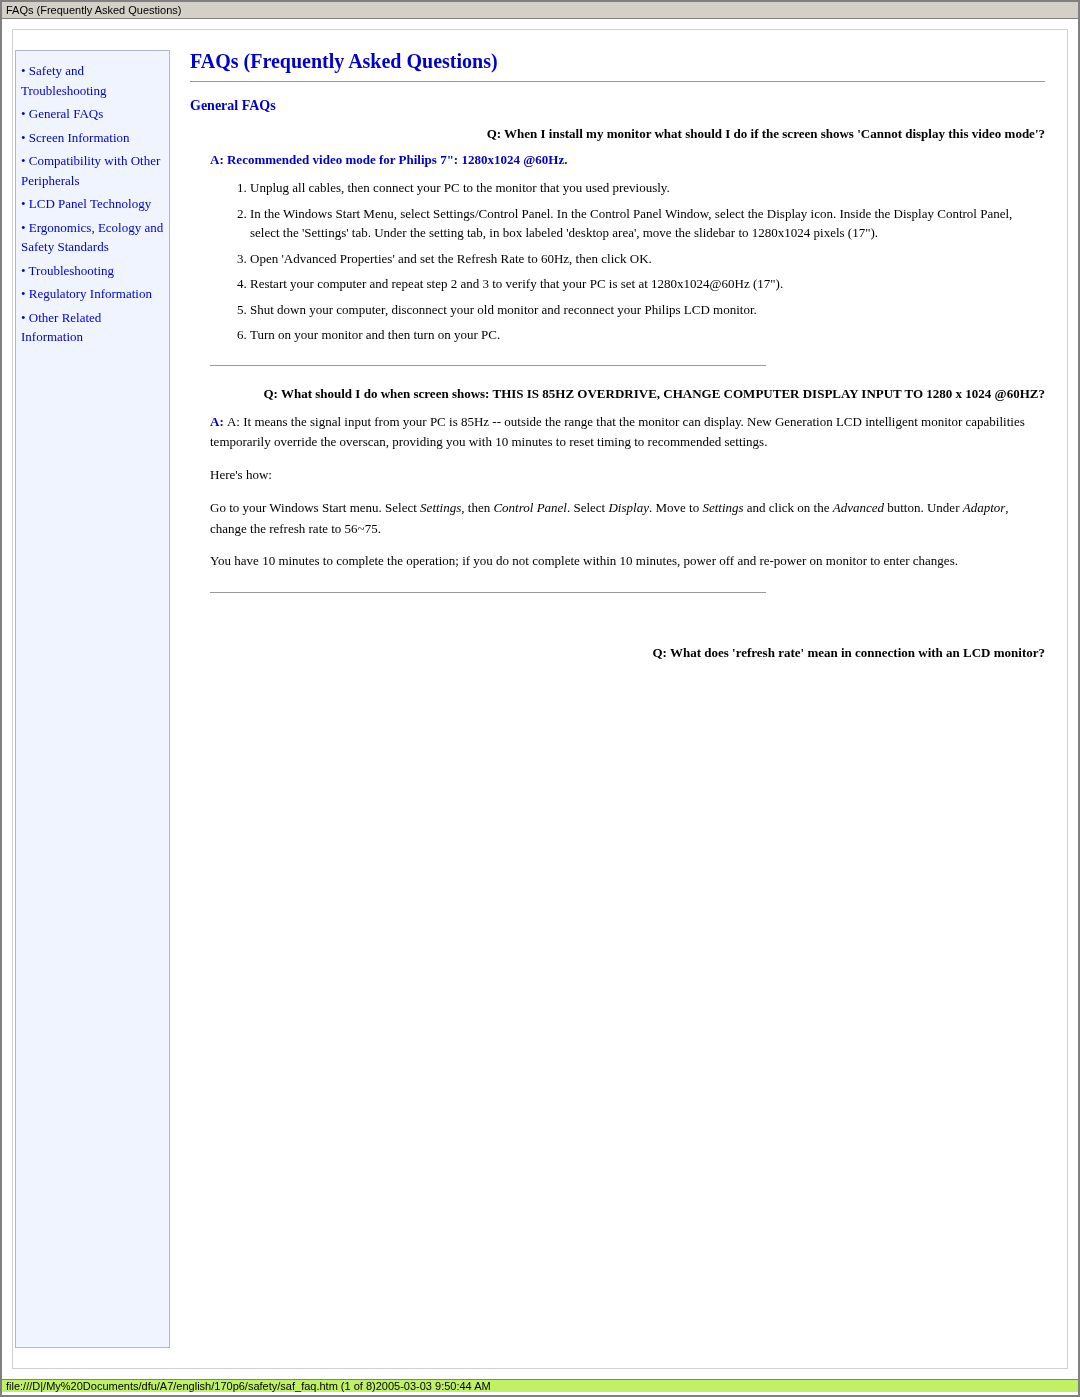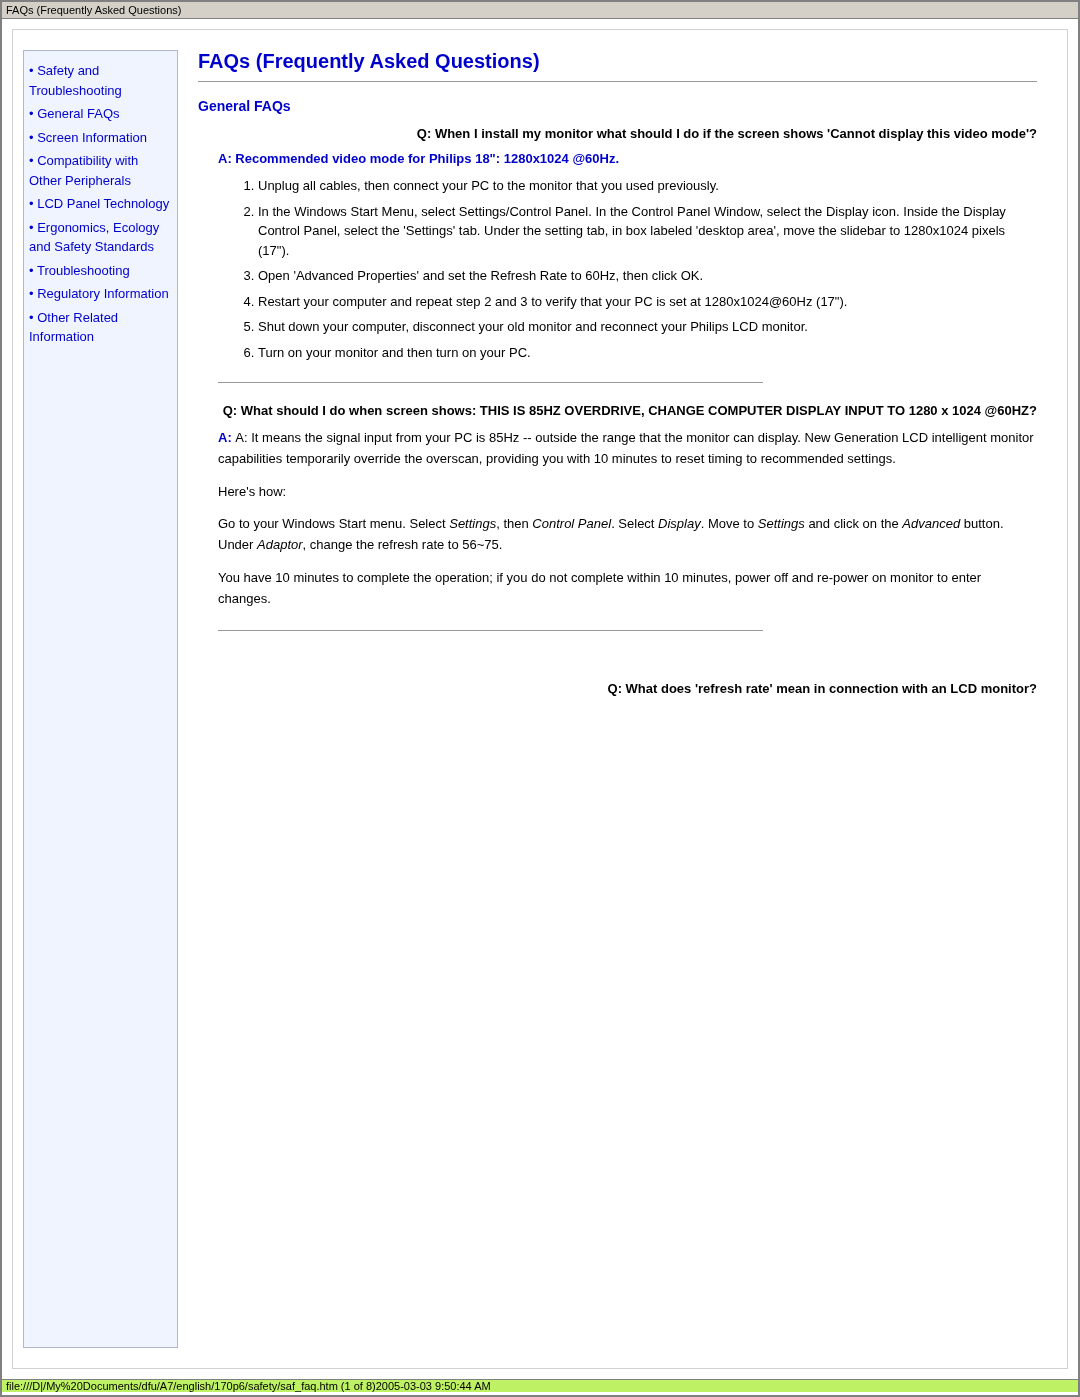--- a/index.html
+++ b/index.html
@@ -17,25 +17,26 @@
     }
     .title-bar {
       background: #d4d0c8;
       border-bottom: 1px solid #808080;
       padding: 2px 4px;
       font-size: 11px;
       color: #000;
     }
     .content-area {
       display: flex;
-      padding: 20px 10px;
+      padding: 20px 2px;
       background: #fff;
       border: 1px solid #d0d0d0;
       margin: 10px;
       min-height: 1340px;
+      font-family: Liberation Serif, serif;
     }
     .sidebar {
       width: 155px;
       min-width: 155px;
       padding: 10px 5px;
       font-size: 13px;
       line-height: 1.5;
       background: #f0f4ff;
       border: 1px solid #b0b8d0;
     }
@@ -167,21 +168,21 @@
       <div class="section-title">General FAQs</div>
 
       
       <div class="question">
         <span class="q-label"></span>
         <span class="q-text">Q: When I install my monitor what should I do if the screen shows 'Cannot display this video mode'?</span>
       </div>
 
       <div class="answer-header">
         <span class="a-label"></span>
-        <span>A: Recommended video mode for Philips 18": 1280x1024 @60Hz.</span>
+        <span>A: Recommended video mode for Philips 7": 1280x1024 @60Hz.</span>
       </div>
 
       <ol>
         <li>Unplug all cables, then connect your PC to the monitor that you used previously.</li>
         <li>In the Windows Start Menu, select Settings/Control Panel. In the Control Panel Window, select the Display icon. Inside the Display Control Panel, select the 'Settings' tab. Under the setting tab, in box labeled 'desktop area', move the slidebar to 1280x1024 pixels (17").</li>
         <li>Open 'Advanced Properties' and set the Refresh Rate to 60Hz, then click OK.</li>
         <li>Restart your computer and repeat step 2 and 3 to verify that your PC is set at 1280x1024@60Hz (17").</li>
         <li>Shut down your computer, disconnect your old monitor and reconnect your Philips LCD monitor.</li>
         <li>Turn on your monitor and then turn on your PC.</li>
       </ol>

